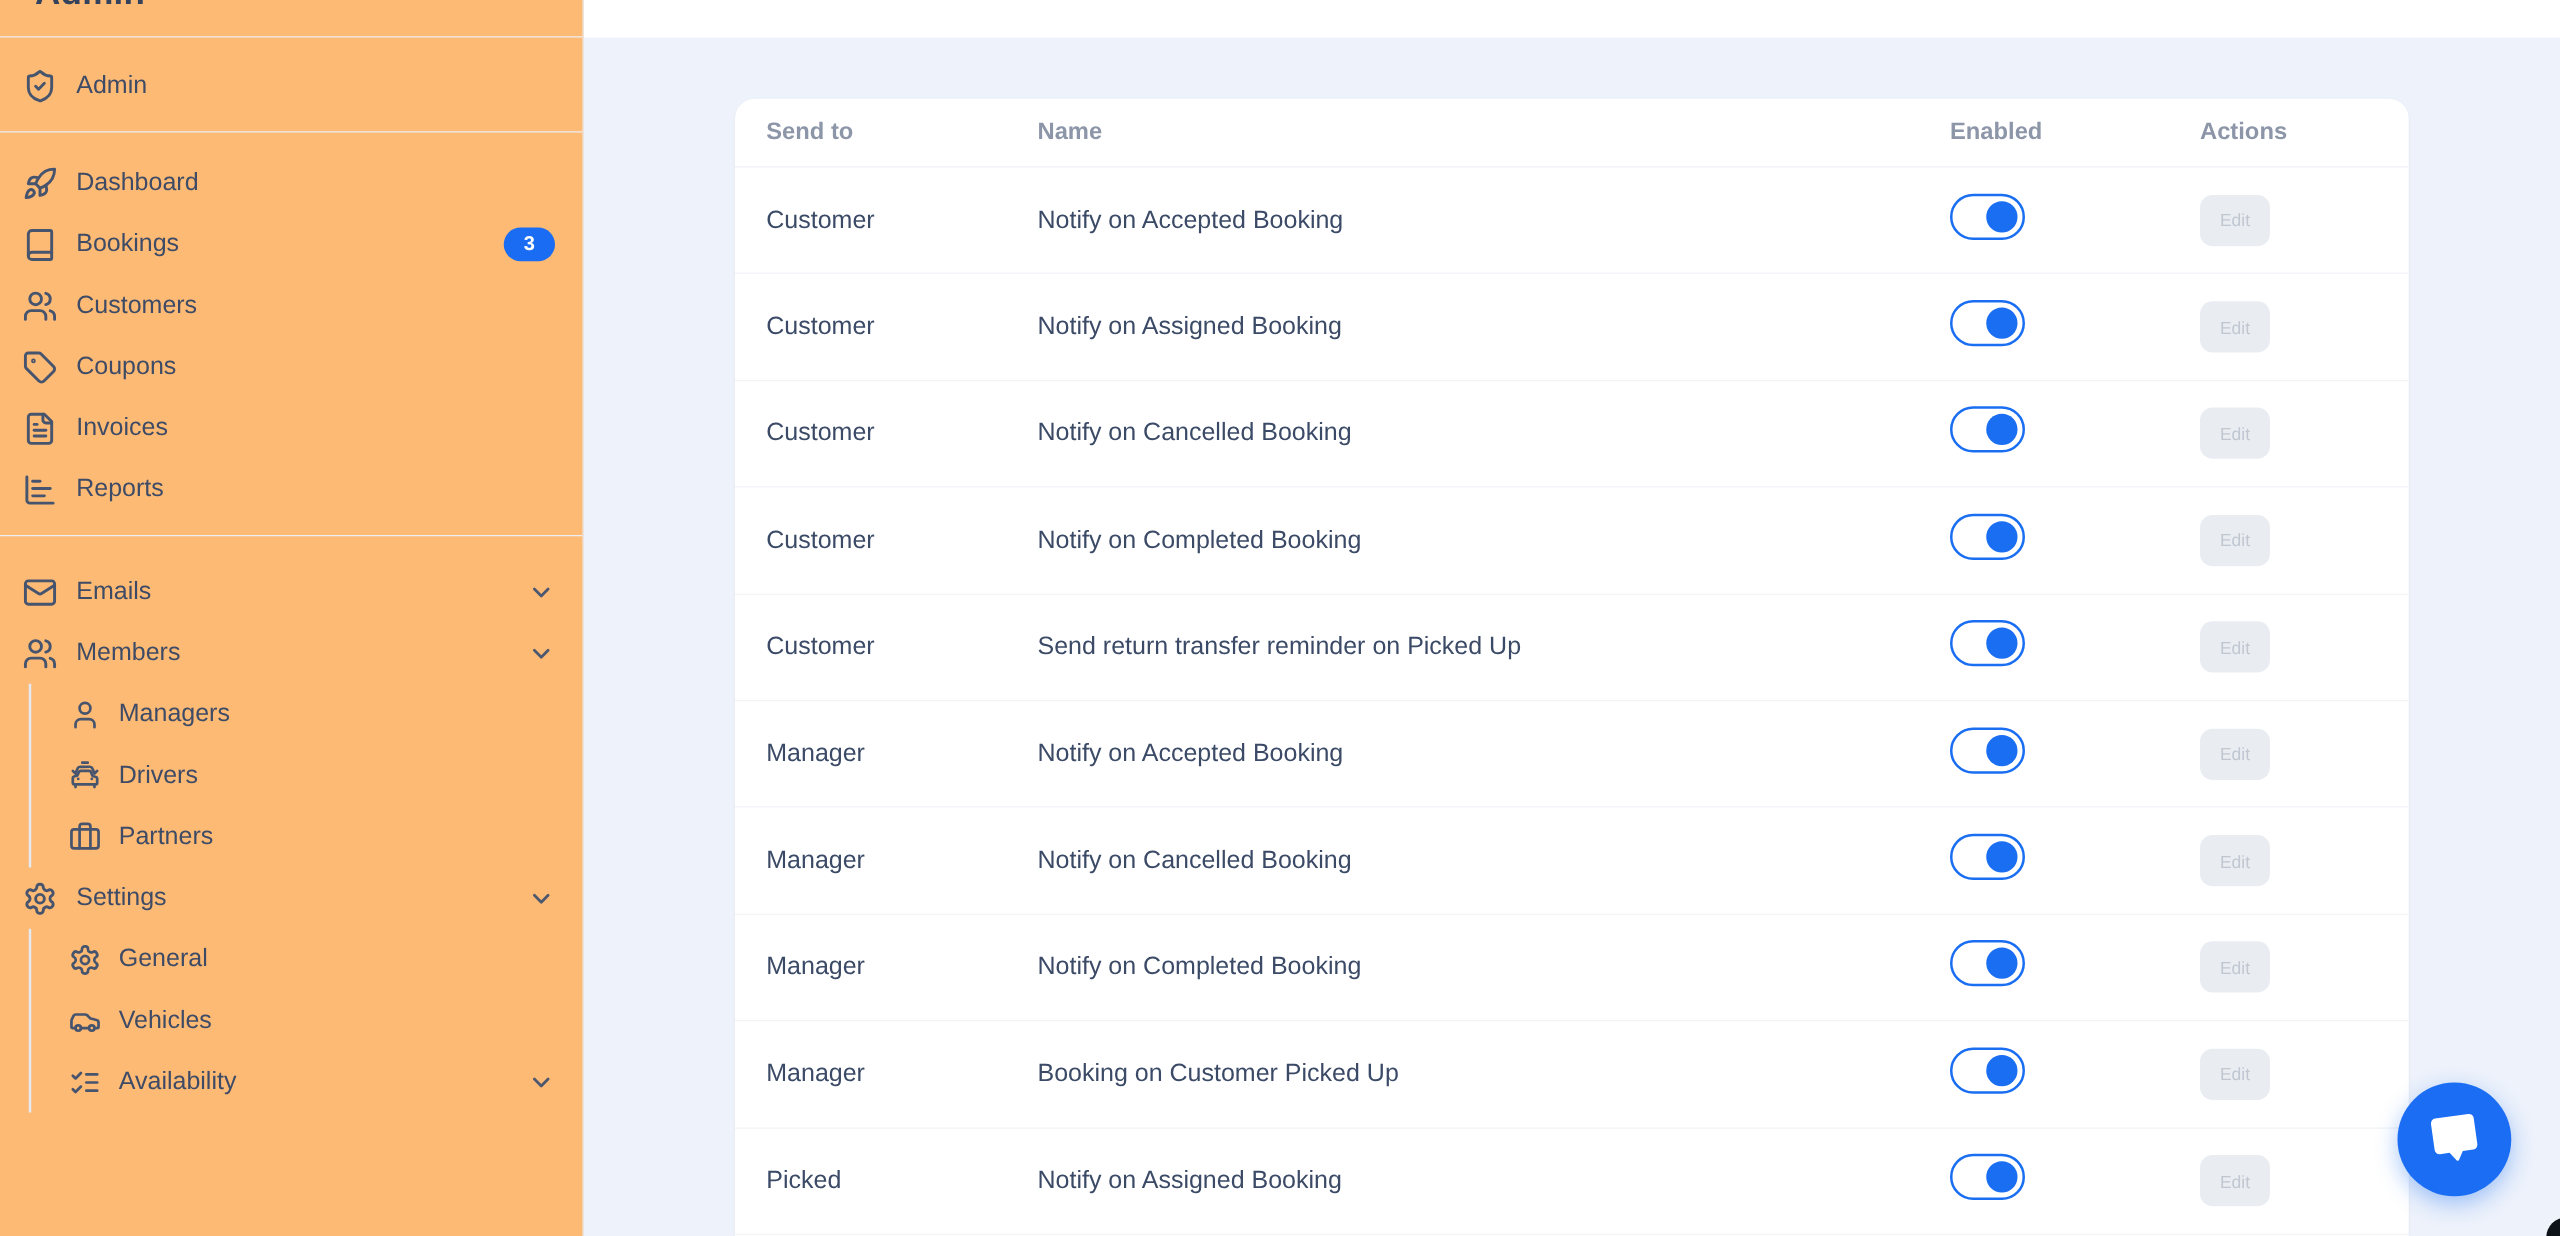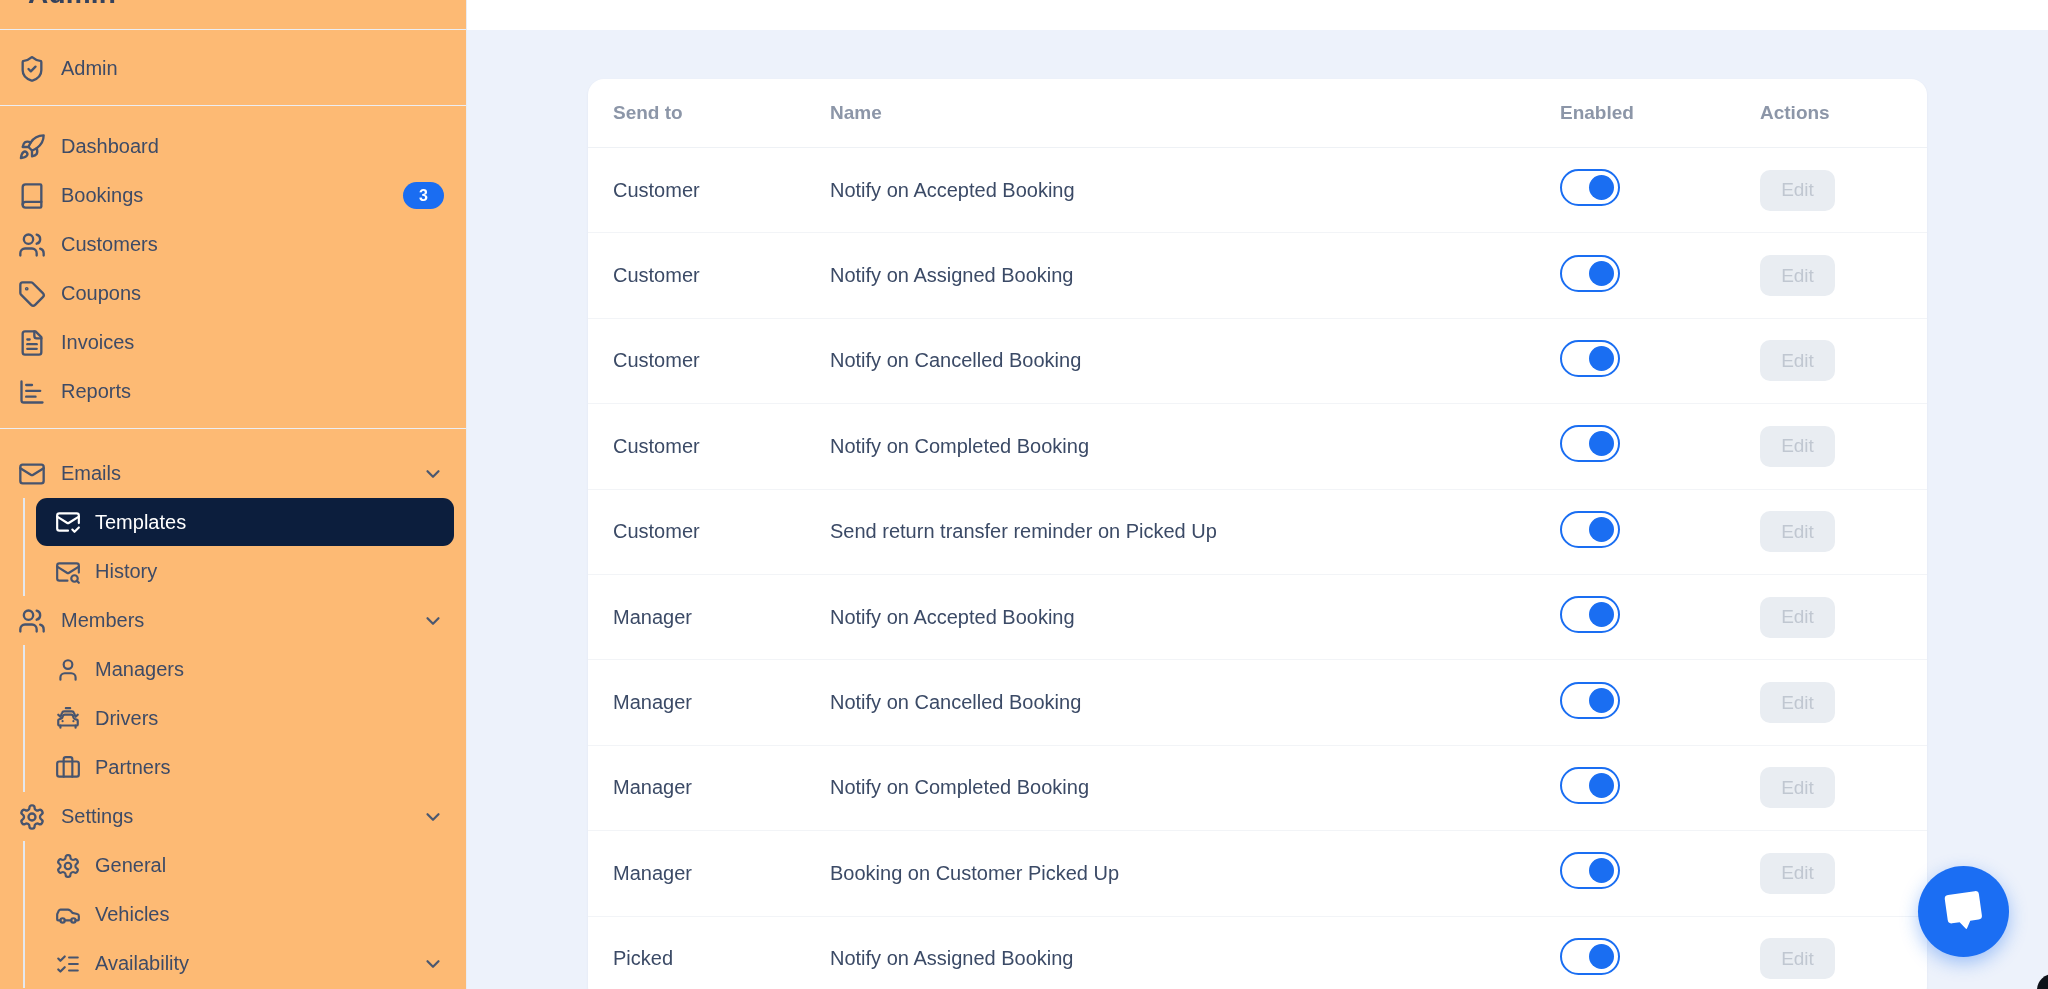--- a/index.html
+++ b/index.html
@@ -27,29 +27,29 @@
   .sub-item .ic{width:26px;height:26px;flex:0 0 auto}
   .sub-item.selected{height:48px;margin:0 12px 1px 11px;padding:0 18px 0 19px;border-radius:11px;background:var(--nav-selected,#0c1e3d);color:#fff}
   .sub-item.selected .ic svg{stroke:#fff}
 
   
   .main{flex:1;height:100%;position:relative;background:#fff}
   .topbar{height:30px;background:#fff}
   .content{position:absolute;top:30px;left:0;right:0;bottom:0;background:var(--page-bg,#edf2fb);padding:49px 121px 0 121px;overflow:hidden}
   .card{background:#fff;border-radius:16px;height:923px;overflow:hidden;box-shadow:0 1px 3px rgba(23,37,84,.05)}
   .thead,.trow{display:grid;grid-template-columns:242px 730px 200px 1fr;align-items:center}
-  .thead{height:69px;border-bottom:1px solid #eef1f5}
+  .thead{height:55px;border-bottom:1px solid #eef1f5}
   .th{font-size:19px;font-weight:700;color:#8c96a8}
   .th:first-child{padding-left:25px}
   .trow{height:85.4px;border-bottom:1px solid #f2f4f7}
   .td{font-size:20px;color:#3b4a66}
   .td:first-child{padding-left:25px}
   .toggle{position:relative;display:inline-block;width:60px;height:37px;border:2px solid var(--accent,#1a6ef2);border-radius:20px;background:#fff;cursor:pointer}
   .toggle .knob{position:absolute;top:4px;right:4px;width:25px;height:25px;border-radius:50%;background:var(--accent,#1a6ef2)}
-  .edit-btn{width:75px;height:41px;border:0;border-radius:10px;background:#e9edf2;color:#c0c7d1;font-size:19px;font-weight:500;font-family:inherit;cursor:default}
+  .edit-btn{width:56px;height:41px;border:0;border-radius:10px;background:#e9edf2;color:#c0c7d1;font-size:14px;font-weight:500;font-family:inherit;cursor:default}
 
   .chat-fab{position:absolute;left:1451px;top:866px;width:91px;height:91px;border-radius:50%;background:#1b6ef3;border:0;display:flex;align-items:center;justify-content:center;box-shadow:0 6px 18px rgba(27,110,243,.38);cursor:pointer}
   .chat-fab svg{width:46px;height:46px;transform:rotate(-8deg);display:block}
   .corner-shape{position:absolute;left:1570px;top:974px;width:44px;height:30px;background:#0d1118;border-top-left-radius:16px}
 </style>
 </head>
 <body>
 
 <div class="app" data-name="app-root">
 
@@ -139,43 +139,20 @@
               <rect x="2" y="4" width="20" height="16" rx="2"></rect>
               <path d="m22 7-8.97 5.7a1.94 1.94 0 0 1-2.06 0L2 7"></path>
             </svg>
           </span>
           <span class="lbl" data-name="sidebar-item-label">Emails</span>
           <span class="chev" data-name="chevron-down-icon">
             <svg viewBox="0 0 24 24" aria-hidden="true">
               <path d="m6 9 6 6 6-6"></path>
             </svg>
           </span>
-        </div>
-        <div class="subgroup" data-name="sidebar-subgroup">
-          <div data-name="sidebar-item-templates" class="sub-item selected">
-            <span class="ic" data-name="mail-check-icon">
-              <svg viewBox="0 0 24 24" aria-hidden="true">
-                <path d="M22 13V6a2 2 0 0 0-2-2H4a2 2 0 0 0-2 2v12c0 1.1.9 2 2 2h8"></path>
-                <path d="m22 7-8.97 5.7a1.94 1.94 0 0 1-2.06 0L2 7"></path>
-                <path d="m16 19 2 2 4-4"></path>
-              </svg>
-            </span>
-            <span class="lbl" data-name="sidebar-item-label">Templates</span>
-          </div>
-          <div data-name="sidebar-item-history" class="sub-item">
-            <span class="ic" data-name="mail-search-icon">
-              <svg viewBox="0 0 24 24" aria-hidden="true">
-                <path d="M22 12.5V6a2 2 0 0 0-2-2H4a2 2 0 0 0-2 2v12c0 1.1.9 2 2 2h7.5"></path>
-                <path d="m22 7-8.97 5.7a1.94 1.94 0 0 1-2.06 0L2 7"></path>
-                <circle cx="18" cy="18" r="3"></circle>
-                <path d="m22 22-1.6-1.6"></path>
-              </svg>
-            </span>
-            <span class="lbl" data-name="sidebar-item-label">History</span>
-          </div>
         </div>
         <div data-name="sidebar-item-members" class="nav-item">
           <span class="ic" data-name="users-icon">
             <svg viewBox="0 0 24 24" aria-hidden="true">
               <path d="M16 21v-2a4 4 0 0 0-4-4H6a4 4 0 0 0-4 4v2"></path>
               <circle cx="9" cy="7" r="4"></circle>
               <path d="M22 21v-2a4 4 0 0 0-3-3.87"></path>
               <path d="M16 3.13a4 4 0 0 1 0 7.75"></path>
             </svg>
           </span>

